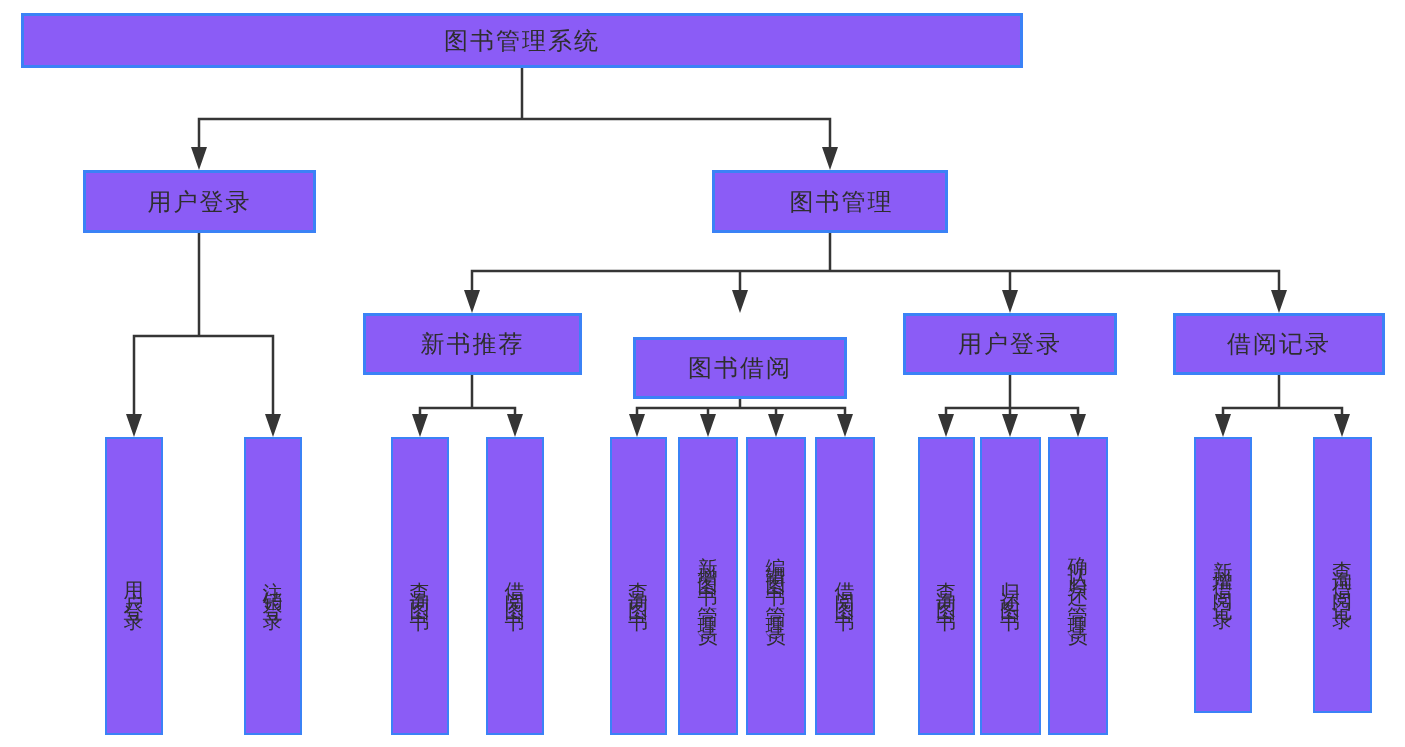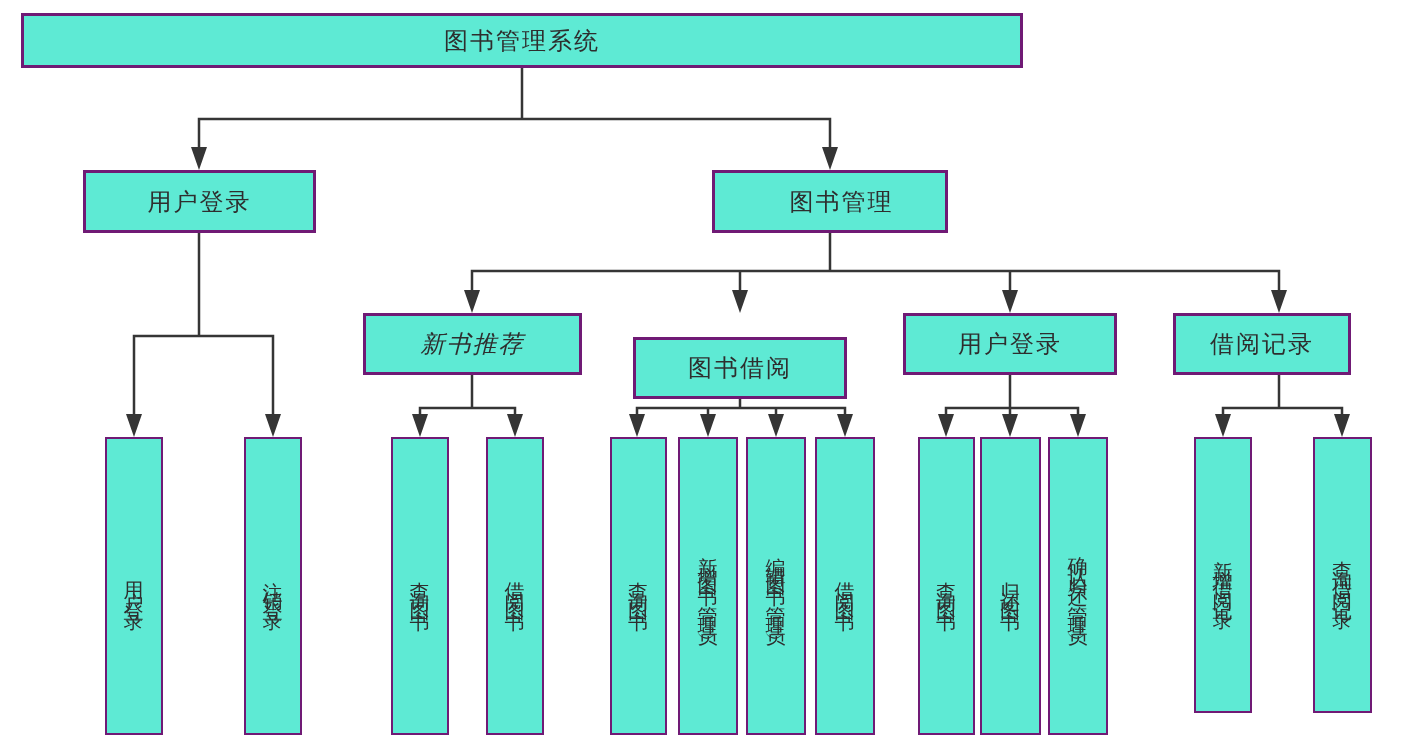--- a/index.html
+++ b/index.html
@@ -13,22 +13,22 @@
   }
   .connectors {
     position: absolute;
     left: 0; top: 0;
     width: 1405px; height: 747px;
     pointer-events: none;
   }
   .box {
     position: absolute;
     box-sizing: border-box;
-    background: #5eead4;
-    border: 3px solid #701a75;
+    background: #8b5cf6;
+    border: 3px solid #3b82f6;
     color: #2e2e2e;
     display: flex;
     align-items: center;
     justify-content: center;
   }
   .box.h { font-size: 24px; letter-spacing: 2px; white-space: nowrap; }
   .box.v { border-width: 2.5px; }
   .box.v .vtext {
     writing-mode: vertical-rl;
     text-orientation: mixed;
@@ -96,30 +96,30 @@
     <span>图书管理系统</span>
   </div>
 
   <div class="box h" style="left:83px; top:170px; width:233px; height:63px;">
     <span>用户登录</span>
   </div>
   <div class="box h" style="left:712px; top:170px; width:236px; height:63px;padding-left:23px;">
     <span>图书管理</span>
   </div>
 
-  <div class="box h" style="left:363px; top:313px; width:219px; height:62px;font-style:italic;">
+  <div class="box h" style="left:363px; top:313px; width:219px; height:62px;">
     <span>新书推荐</span>
   </div>
   <div class="box h" style="left:633px; top:313px; width:214px; height:62px;margin-top:24px;">
     <span>图书借阅</span>
   </div>
   <div class="box h" style="left:903px; top:313px; width:214px; height:62px;">
     <span>用户登录</span>
   </div>
-  <div class="box h" style="left:1173px; top:313px; width:178px; height:62px;">
+  <div class="box h" style="left:1173px; top:313px; width:212px; height:62px;">
     <span>借阅记录</span>
   </div>
 
   <div class="box v" style="left:105px; top:437px; width:58px; height:298px;">
     <span class="vtext">用户登录</span>
   </div>
   <div class="box v" style="left:244px; top:437px; width:58px; height:298px;">
     <span class="vtext">注销登录</span>
   </div>
 

